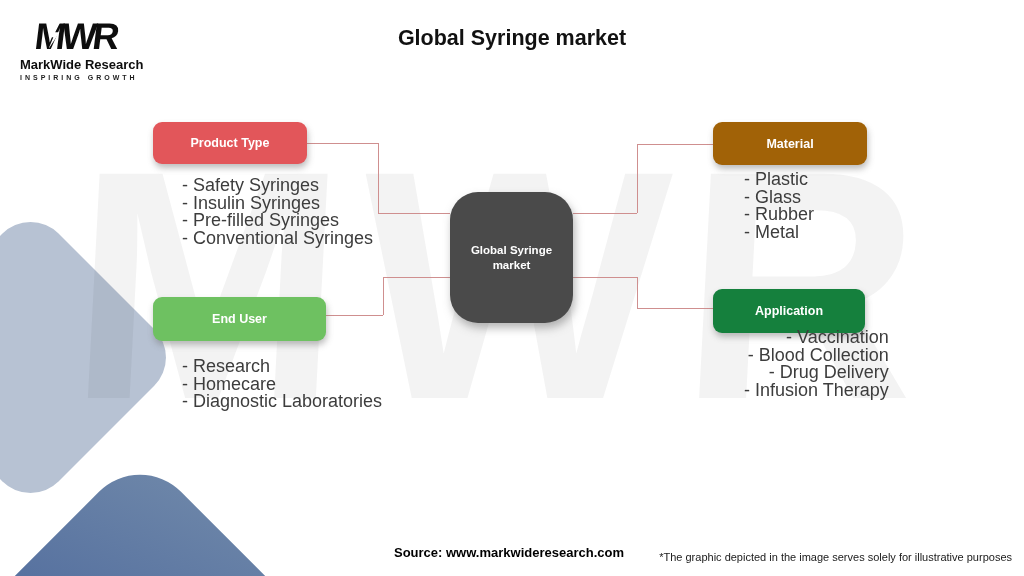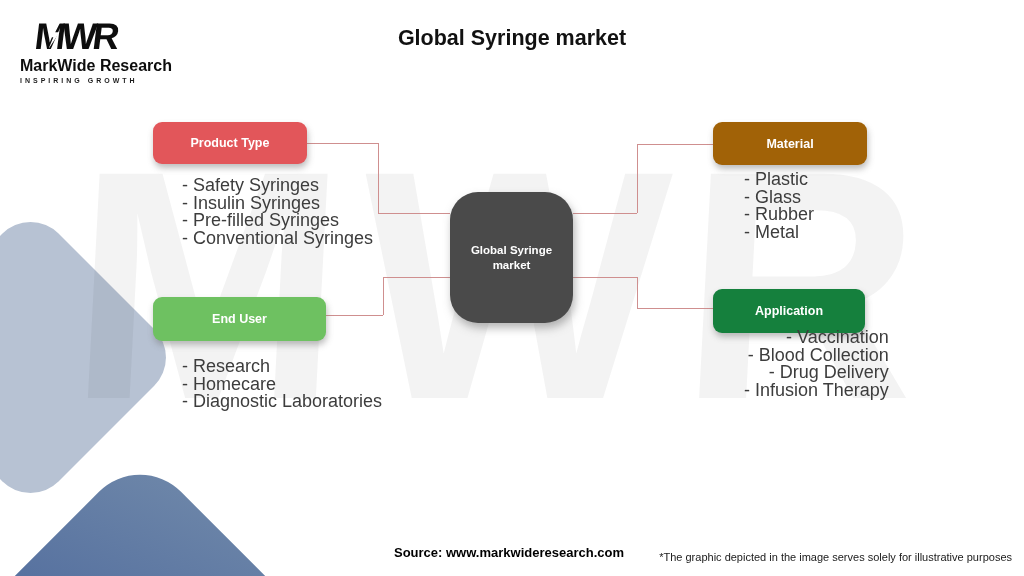--- a/index.html
+++ b/index.html
@@ -17,21 +17,21 @@
     position:absolute;left:72px;top:122px;z-index:1;
     font-size:326px;font-weight:bold;line-height:1;letter-spacing:16px;
     color:rgba(45,45,45,0.055);transform:skewX(-3deg);white-space:nowrap;
   }
   
   .logo{position:absolute;left:20px;top:18px;width:110px;text-align:center;z-index:3;}
   .logo-mark{position:relative;display:inline-block;font-size:37px;font-weight:bold;
              letter-spacing:-4px;line-height:1;color:#0d0d0d;transform:skewX(-7deg);}
   .bolt{position:absolute;left:15px;top:3px;width:9px;height:28px;background:#ffffff;
         clip-path:polygon(55% 0,0 58%,38% 58%,0 100%,100% 40%,52% 40%,100% 0);}
-  .logo-name{font-size:16px;font-weight:bold;color:#0d0d0d;margin-top:2px;white-space:nowrap;}
+  .logo-name{font-size:13px;font-weight:bold;color:#0d0d0d;margin-top:2px;white-space:nowrap;}
   .logo-tagline{font-size:7px;font-weight:bold;letter-spacing:3px;color:#1c1c1c;margin-top:2px;white-space:nowrap;}
   
   .title{position:absolute;left:0;top:26px;width:100%;margin:0;text-align:center;z-index:3;
          font-size:21.5px;font-weight:bold;color:#111111;}
   
   .conn{position:absolute;z-index:2;background:#cf8f8f;}
   
   .node-box{position:absolute;z-index:3;border-radius:9px;display:flex;align-items:center;justify-content:center;
             box-shadow:1px 4px 6px rgba(110,110,110,0.45);}
   .node-box .lbl{font-size:12.5px;font-weight:bold;color:#ffffff;}

